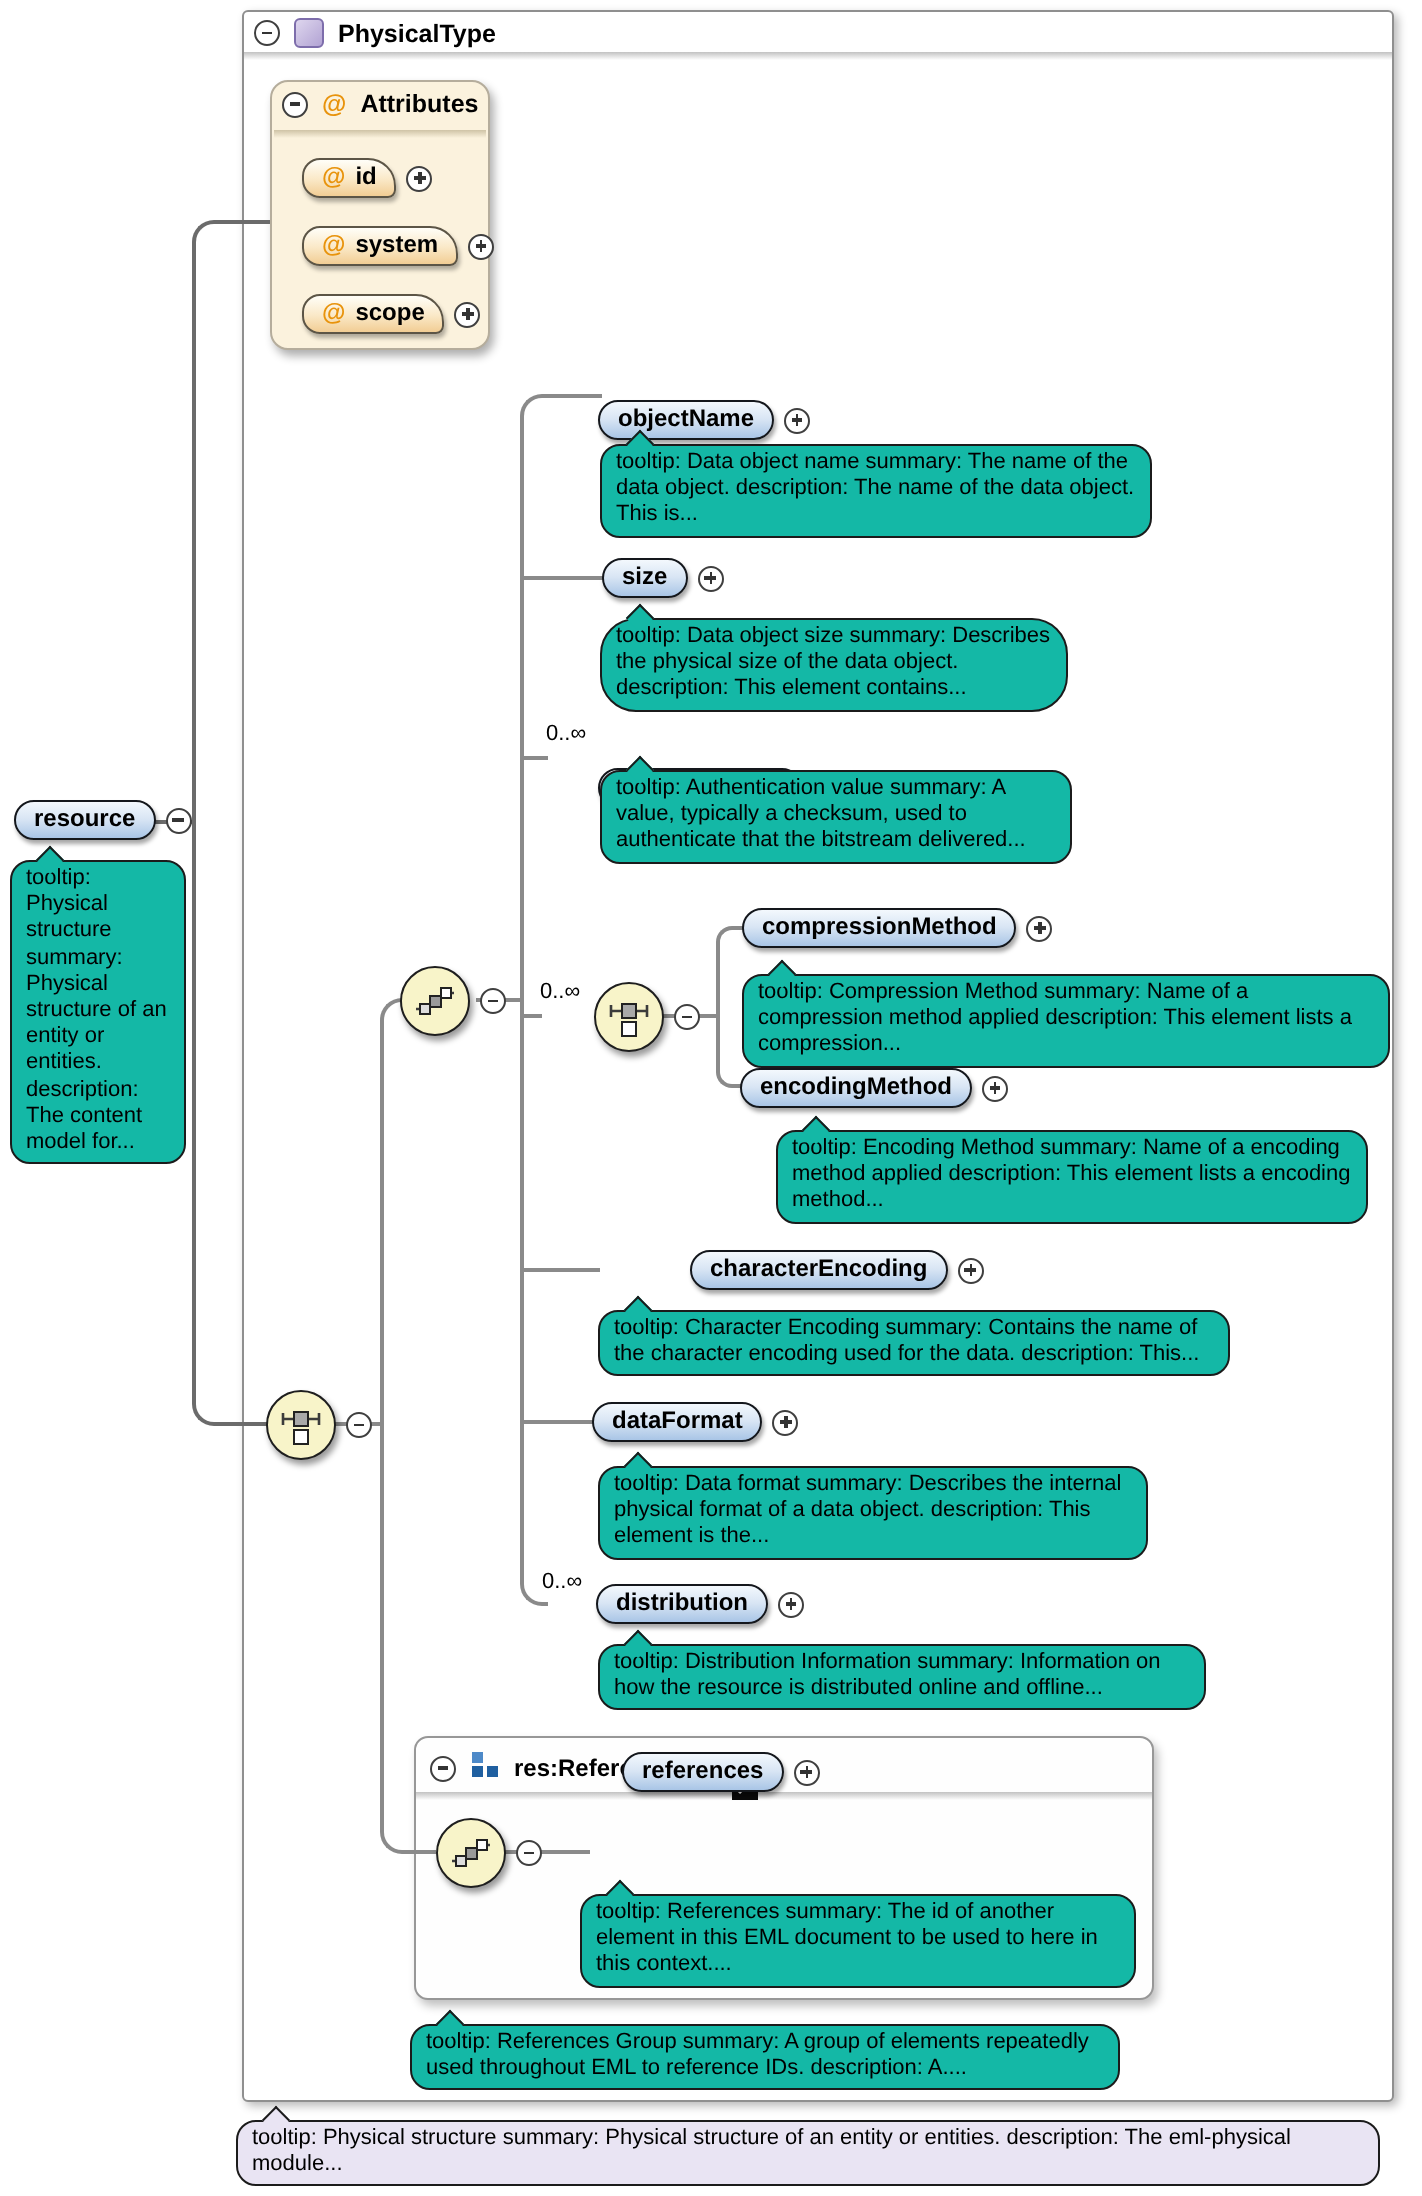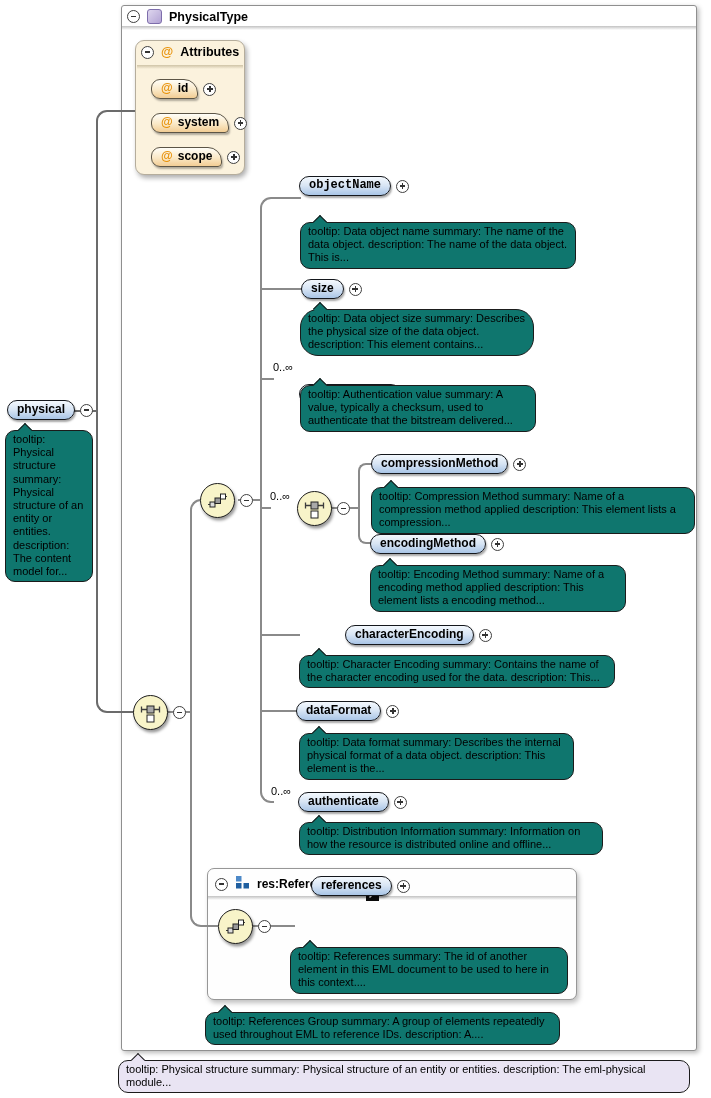--- a/index.html
+++ b/index.html
@@ -53,21 +53,21 @@
   .elbow.dark { border-color:#6b6b6b; }
 
   .occurs { position:absolute; font-size:11px; line-height:1; }
 
   .hdr { position:absolute; display:flex; align-items:center; gap:7px;
          font-weight:bold; font-size:12.5px; }
 
   .typeicon { width:15px; height:15px; border:1.5px solid #7d6dab; border-radius:3px;
               background:linear-gradient(135deg,#ded6ee,#b2a3d4); flex:0 0 auto; }
 
-  .tip { position:absolute; background:#0f766e; border:1.4px solid #1b1b1b; border-radius:10px;
+  .tip { position:absolute; background:#14b8a6; border:1.4px solid #1b1b1b; border-radius:10px;
          padding:2px 7px 3px; font-size:11px; line-height:1.2; }
   .tip::before { content:""; position:absolute; top:-5.6px; left:14px; width:9px; height:9px;
                  background:inherit; border-left:1.4px solid #1b1b1b; border-top:1.4px solid #1b1b1b;
                  transform:rotate(45deg); }
   .tip.lav { background:#e9e4f3; }
 
   .linkarrow { position:absolute; width:13px; height:13px; cursor:pointer; }
 </style>
 </head>
 <body>
@@ -194,25 +194,25 @@
       </svg>
     </span>
   <span class="tgl"></span>
 </div>
 
 <span class="occurs" style="left:273px; top:362px;">0..∞</span>
 <span class="occurs" style="left:270px; top:491px;">0..∞</span>
 <span class="occurs" style="left:271px; top:786px;">0..∞</span>
 
 <div class="node" style="left:7px; top:400px;">
-  <span class="pill">physical</span>
-  <span class="tgl"></span>
-</div>
-
-<div class="node" style="left:299px; top:176px;font-family:Liberation Mono, monospace;">
+  <span class="pill">resource</span>
+  <span class="tgl"></span>
+</div>
+
+<div class="node" style="left:299px; top:200px;">
   <span class="pill">objectName</span>
   <span class="tgl plus"></span>
 </div>
 
 <div class="node" style="left:301px; top:279px;">
   <span class="pill">size</span>
   <span class="tgl plus"></span>
 </div>
 
 <div class="node" style="left:299px; top:384px;">
@@ -234,33 +234,33 @@
   <span class="pill">characterEncoding</span>
   <span class="tgl plus"></span>
 </div>
 
 <div class="node" style="left:296px; top:701px;">
   <span class="pill">dataFormat</span>
   <span class="tgl plus"></span>
 </div>
 
 <div class="node" style="left:298px; top:792px;">
-  <span class="pill">authenticate</span>
+  <span class="pill">distribution</span>
   <span class="tgl plus"></span>
 </div>
 
 <div class="node" style="left:293px; top:876px;padding-left:18px;">
   <span class="pill">references</span>
   <span class="tgl plus"></span>
 </div>
 
 <div class="tip" style="left:5px; top:430px; width:88px;">tooltip: Physical structure summary: Physical structure of an entity or entities. description: The content model for...</div>
 <div class="tip" style="left:300px; top:222px; width:276px;">tooltip: Data object name summary: The name of the data object. description: The name of the data object. This is...</div>
 <div class="tip" style="left:300px; top:309px; width:234px;border-radius:18px;">tooltip: Data object size summary: Describes the physical size of the data object. description: This element contains...</div>
 <div class="tip" style="left:300px; top:385px; width:236px;">tooltip: Authentication value summary: A value, typically a checksum, used to authenticate that the bitstream delivered...</div>
 <div class="tip" style="left:371px; top:487px; width:324px;">tooltip: Compression Method summary: Name of a compression method applied description: This element lists a compression...</div>
-<div class="tip" style="left:370px; top:565px; width:256px;">tooltip: Encoding Method summary: Name of a encoding method applied description: This element lists a encoding method...</div>
+<div class="tip" style="left:388px; top:565px; width:296px;">tooltip: Encoding Method summary: Name of a encoding method applied description: This element lists a encoding method...</div>
 <div class="tip" style="left:299px; top:655px; width:316px;">tooltip: Character Encoding summary: Contains the name of the character encoding used for the data. description: This...</div>
 <div class="tip" style="left:299px; top:733px; width:275px;">tooltip: Data format summary: Describes the internal physical format of a data object. description: This element is the...</div>
 <div class="tip" style="left:299px; top:822px; width:304px;">tooltip: Distribution Information summary: Information on how the resource is distributed online and offline...</div>
 <div class="tip" style="left:290px; top:947px; width:278px;">tooltip: References summary: The id of another element in this EML document to be used to here in this context....</div>
 <div class="tip" style="left:205px; top:1012px; width:355px;">tooltip: References Group summary: A group of elements repeatedly used throughout EML to reference IDs. description: A....</div>
 <div class="tip lav" style="left:118px; top:1060px; width:572px;">tooltip: Physical structure summary: Physical structure of an entity or entities. description: The eml-physical module...</div>
 
 </body></html>

